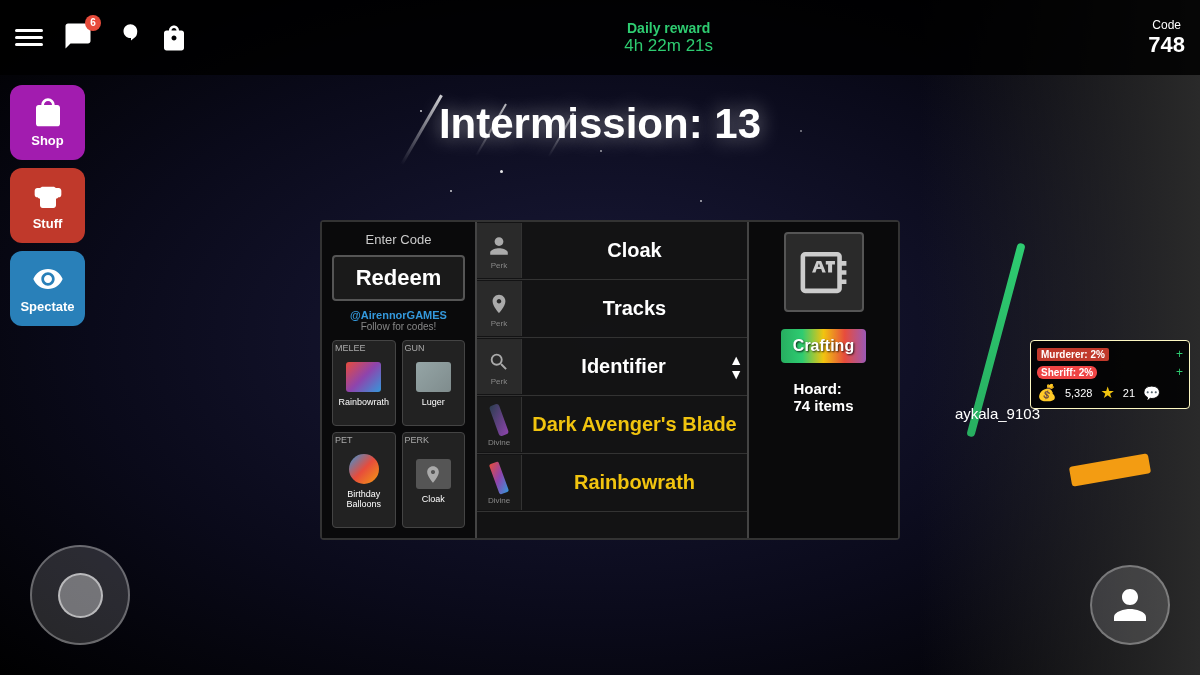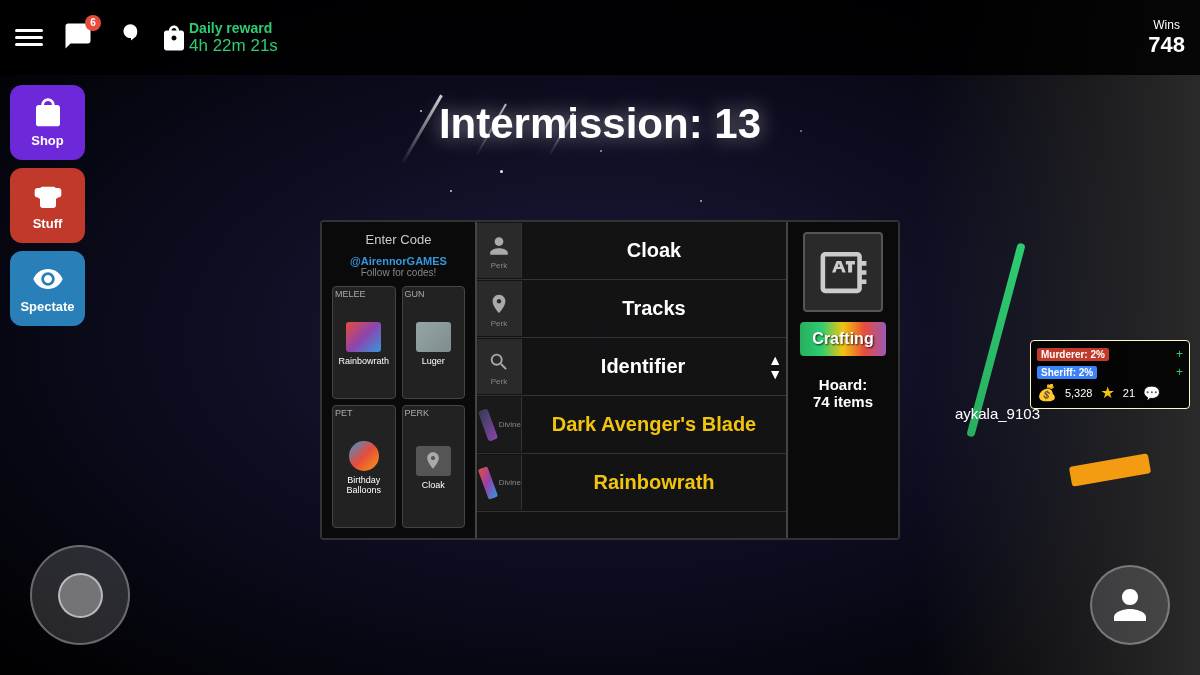--- a/index.html
+++ b/index.html
@@ -96,20 +96,21 @@
     }
 
     .top-icon-svg {
       width: 30px;
       height: 30px;
       fill: white;
     }
 
     .top-center {
       flex: 1;
+      text-align: center;
     }
     .daily-reward-label {
       color: #2ecc71;
       font-size: 14px;
       font-weight: bold;
     }
     .daily-reward-timer {
       color: #2ecc71;
       font-size: 17px;
     }
@@ -158,21 +159,21 @@
       height: 75px;
       border-radius: 12px;
       display: flex;
       flex-direction: column;
       align-items: center;
       justify-content: center;
       cursor: pointer;
       gap: 4px;
       border: none;
     }
-    .sidebar-btn.green { background: #6d28d9; }
+    .sidebar-btn.green { background: #a21caf; }
     .sidebar-btn.red { background: #c0392b; }
     .sidebar-btn.blue { background: #2980b9; }
 
     .sidebar-btn-label {
       color: white;
       font-size: 13px;
       font-weight: bold;
     }
 
     
@@ -401,40 +402,41 @@
       flex-direction: column;
       align-items: center;
       padding: 4px;
     }
 
     .divine-icon {
       width: 45px;
       height: 55px;
       background: #1a1a1a;
       display: flex;
+      flex-direction: column;
       align-items: center;
       justify-content: center;
       border-right: 1px solid #333;
       flex-shrink: 0;
     }
     .divine-label {
       color: #888;
       font-size: 8px;
     }
 
     
     .panel-right {
-      width: 112px;
+      width: 151px;
       background: rgba(10,10,10,0.9);
       border-left: 2px solid #444;
       display: flex;
       flex-direction: column;
       align-items: center;
       padding: 10px;
-      gap: 10px;
+      gap: 17px;
     }
 
     .forge-icon {
       width: 80px;
       height: 80px;
       background: #2a2a2a;
       border: 2px solid #555;
       border-radius: 4px;
       display: flex;
       align-items: center;
@@ -449,24 +451,23 @@
       color: white;
       font-size: 16px;
       font-weight: bold;
       padding: 8px 12px;
       cursor: pointer;
       text-shadow: 1px 1px 2px rgba(0,0,0,0.8);
     }
 
     .hoard-info {
       color: white;
-      text-align: center;
+      text-align: left;
       font-size: 15px;
       font-weight: bold;
-      margin-top: 10px;
     }
 
     
     .stats-panel {
       position: absolute;
       right: 10px;
       top: 340px;
       width: 160px;
       background: rgba(0,0,0,0.85);
       border: 1px solid #fef9c3;
@@ -482,21 +483,21 @@
       margin-bottom: 4px;
     }
 
     .stat-label {
       font-size: 10px;
       font-weight: bold;
       padding: 1px 4px;
       border-radius: 2px;
     }
     .stat-label.red { background: #c0392b; color: white; }
-    .stat-label.blue { background: #3b82f6; color: white; }
+    .stat-label.blue { background: #ef4444; color: white; border-radius: 6px; }
 
     .stat-plus {
       color: #2ecc71;
       font-size: 12px;
       cursor: pointer;
       margin-left: auto;
     }
 
     .bottom-stats {
       display: flex;
@@ -643,21 +644,21 @@
     </svg>
   </div>
 
   <div class="top-center">
     <div class="daily-reward-label">Daily reward</div>
     <div class="daily-reward-timer">4h 22m 21s</div>
   </div>
 
 
   <div class="wins-section">
-    <div class="wins-label">Wins</div>
+    <div class="wins-label">Code</div>
     <div class="wins-count">748</div>
   </div>
 </div>
 
 <div class="left-sidebar">
   <button class="sidebar-btn green">
     <svg width="32" height="32" fill="white" viewBox="0 0 24 24">
       <path d="M19 6h-2c0-2.8-2.2-5-5-5S7 3.2 7 6H5c-1.1 0-2 .9-2 2v12c0 1.1.9 2 2 2h14c1.1 0 2-.9 2-2V8c0-1.1-.9-2-2-2zm-7-3c1.7 0 3 1.3 3 3H9c0-1.7 1.3-3 3-3z"></path>
     </svg>
     <span class="sidebar-btn-label">Shop</span>
@@ -675,20 +676,21 @@
     <span class="sidebar-btn-label">Spectate</span>
   </button>
 </div>
 
 <div class="intermission">Intermission: 13</div>
 
 <div class="inventory-panel">
 
   <div class="panel-left">
     <div class="enter-code-label">Enter Code</div>
+    <div class="redeem-btn">Redeem</div>
     <div class="creator-info">
       <div class="creator-handle">@AirennorGAMES</div>
       <div class="creator-sub">Follow for codes!</div>
     </div>
 
     <div class="item-grid">
 
       <div class="item-card">
         <span class="item-card-label">MELEE</span>
         <div class="item-card-img">

